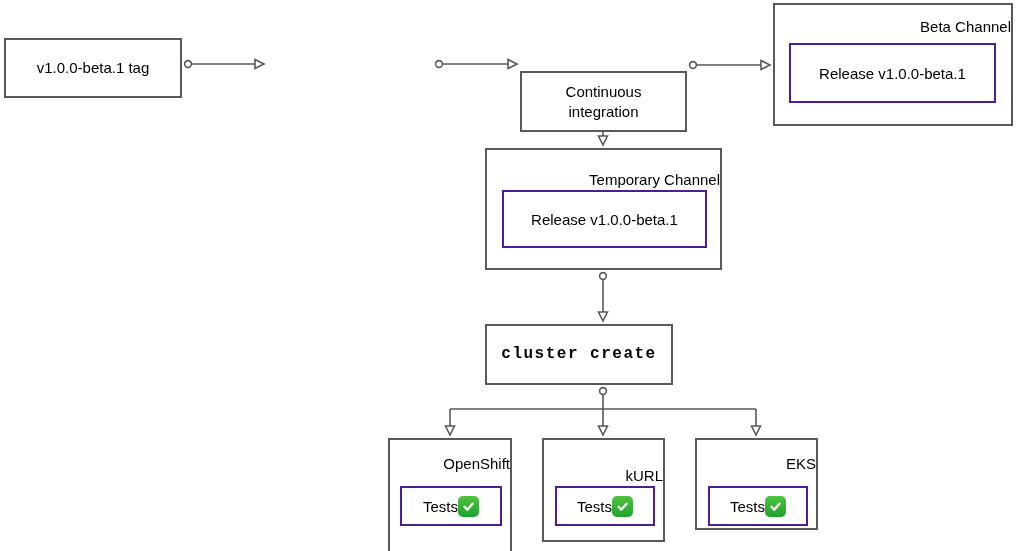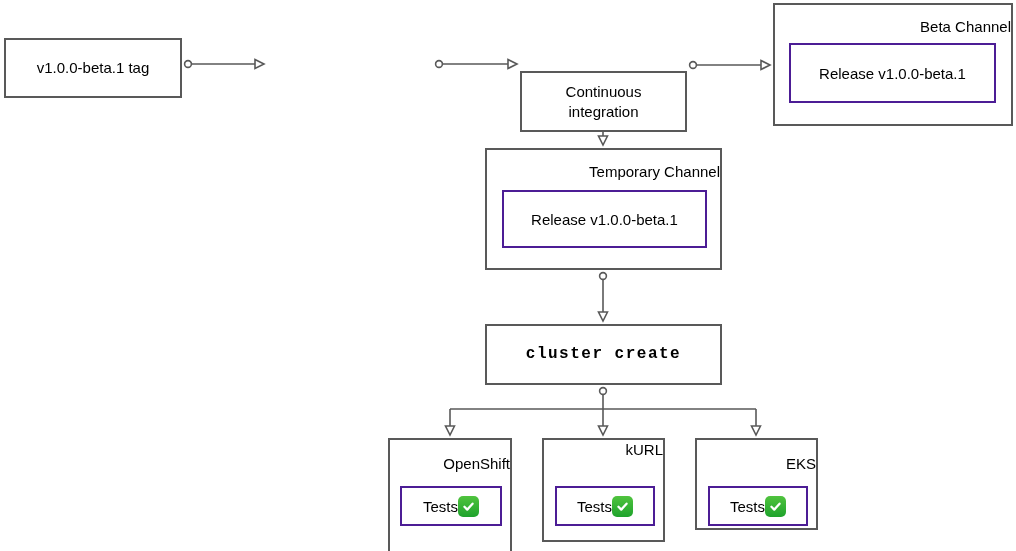--- a/index.html
+++ b/index.html
@@ -115,44 +115,44 @@
 
   <div class="node" style="left:520px; top:34px; width:167px; height:61px;margin-top:37px;">Continuous
 integration</div>
 
   <div class="container-node" style="left:773px; top:3px; width:240px; height:123px;">
     <div class="container-title" style="top:12px;">Beta Channel</div>
     <div class="inner-node" style="left:14px; top:38px; width:207px; height:60px;">Release v1.0.0-beta.1</div>
   </div>
 
   <div class="container-node" style="left:485px; top:148px; width:237px; height:122px;">
-    <div class="container-title" style="top:12px;padding-left:8px;">Temporary Channel</div>
+    <div class="container-title" style="top:20px;padding-left:8px;">Temporary Channel</div>
     <div class="inner-node" style="left:15px; top:40px; width:205px; height:58px;">Release v1.0.0-beta.1</div>
   </div>
 
-  <div class="node" style="left:485px; top:324px; width:237px; height:61px;">
+  <div class="node" style="left:485px; top:324px; width:188px; height:61px;">
     <span class="mono">cluster create</span>
   </div>
 
   <div class="container-node" style="left:388px; top:438px; width:124px; height:120px;">
     <div class="container-title" style="top:14px;">OpenShift</div>
     <div class="inner-node" style="left:10px; top:46px; width:102px; height:40px;">
       <span class="tests-row">
         <span>Tests</span>
         <span class="check-icon">
           <svg width="15" height="15" viewBox="0 0 24 24">
             <path d="M5.5 12.5 L10 17 L18.5 7.5" fill="none" stroke="#ffffff" stroke-width="3.6" stroke-linecap="round" stroke-linejoin="round"></path>
           </svg>
         </span>
       </span>
     </div>
   </div>
 
   <div class="container-node" style="left:542px; top:438px; width:123px; height:104px;">
-    <div class="container-title" style="top:0;">kURL</div>
+    <div class="container-title" style="top:26px;">kURL</div>
     <div class="inner-node" style="left:11px; top:46px; width:100px; height:40px;">
       <span class="tests-row">
         <span>Tests</span>
         <span class="check-icon">
           <svg width="15" height="15" viewBox="0 0 24 24">
             <path d="M5.5 12.5 L10 17 L18.5 7.5" fill="none" stroke="#ffffff" stroke-width="3.6" stroke-linecap="round" stroke-linejoin="round"></path>
           </svg>
         </span>
       </span>
     </div>

